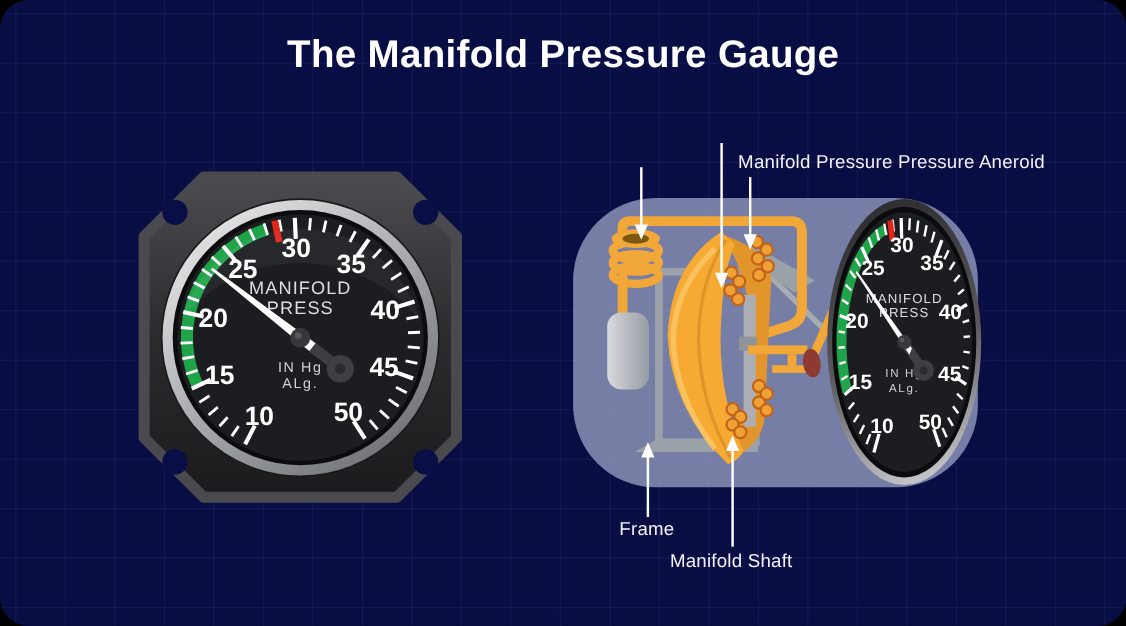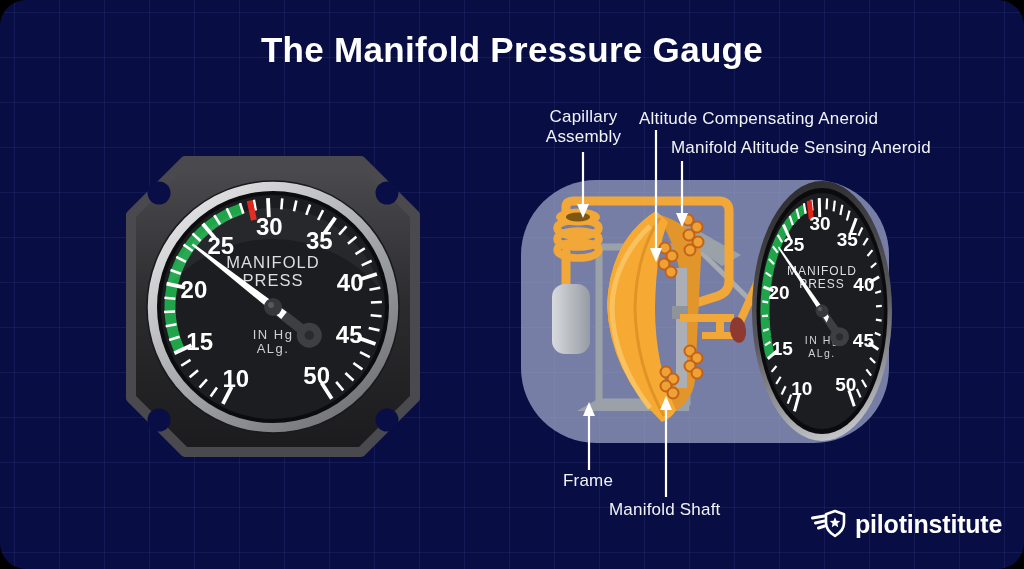--- a/index.html
+++ b/index.html
@@ -276,42 +276,24 @@
           <line x1="822" y1="311" x2="839.5709764592195" y2="336.78551522751536" stroke="#3E3F42" stroke-width="8" stroke-linecap="round"></line>
           <circle cx="839.5709764592195" cy="336.78551522751536" r="9.5" fill="#3E3F42"></circle>
           <circle cx="839.5709764592195" cy="336.78551522751536" r="3.61" fill="#2A2B2E"></circle>
           <polygon points="829.0,316.8 778.9,246.2 778.1,248.1 826.7,322.4" fill="#FFFFFF"></polygon>
           <circle cx="822" cy="311" r="6.5" fill="#37383B"></circle>
           <circle cx="820" cy="309" r="2.145" fill="#57585C"></circle>
         </g>
     </g>
   </svg>
 
-  <div class="anno center" style="left:536px;top:107px;width:95px;">
-    <span>Capillary Assembly</span>
-  </div>
-  <div class="anno" style="left:639px;top:109px;">
-    <span>Altitude Compensating Aneroid</span>
-  </div>
   <div class="anno" style="left:671px;top:138px;">
-    <span>Manifold Altitude Sensing Aneroid</span>
+    <span>Manifold Pressure Pressure Aneroid</span>
   </div>
   <div class="anno" style="left:563px;top:471px;text-align:center;">
     <span>Frame</span>
   </div>
   <div class="anno" style="left:609px;top:500px;">
     <span>Manifold Shaft</span>
   </div>
 
-  <div class="logo">
-    <svg width="38" height="32" viewBox="0 0 38 32">
-      <g stroke="#FFFFFF" stroke-width="3" stroke-linecap="round" fill="none">
-        <path d="M14.5,8 L2.5,10"></path>
-        <path d="M14.5,13 L5.5,15"></path>
-        <path d="M14.5,18 L8.5,20"></path>
-      </g>
-      <path d="M25,3 L34,6.2 L34,15 Q34,22.5 25,28 Q16,22.5 16,15 L16,6.2 Z" fill="none" stroke="#FFFFFF" stroke-width="2.6" stroke-linejoin="round"></path>
-      <polygon fill="#FFFFFF" points="25,9.3 26.5,12.7 30.2,13 27.4,15.6 28.2,19.2 25,17.2 21.8,19.2 22.6,15.6 19.8,13 23.5,12.7"></polygon>
-    </svg>
-    <span>pilotinstitute</span>
-  </div>
 
 </div>
 
 </body></html>

